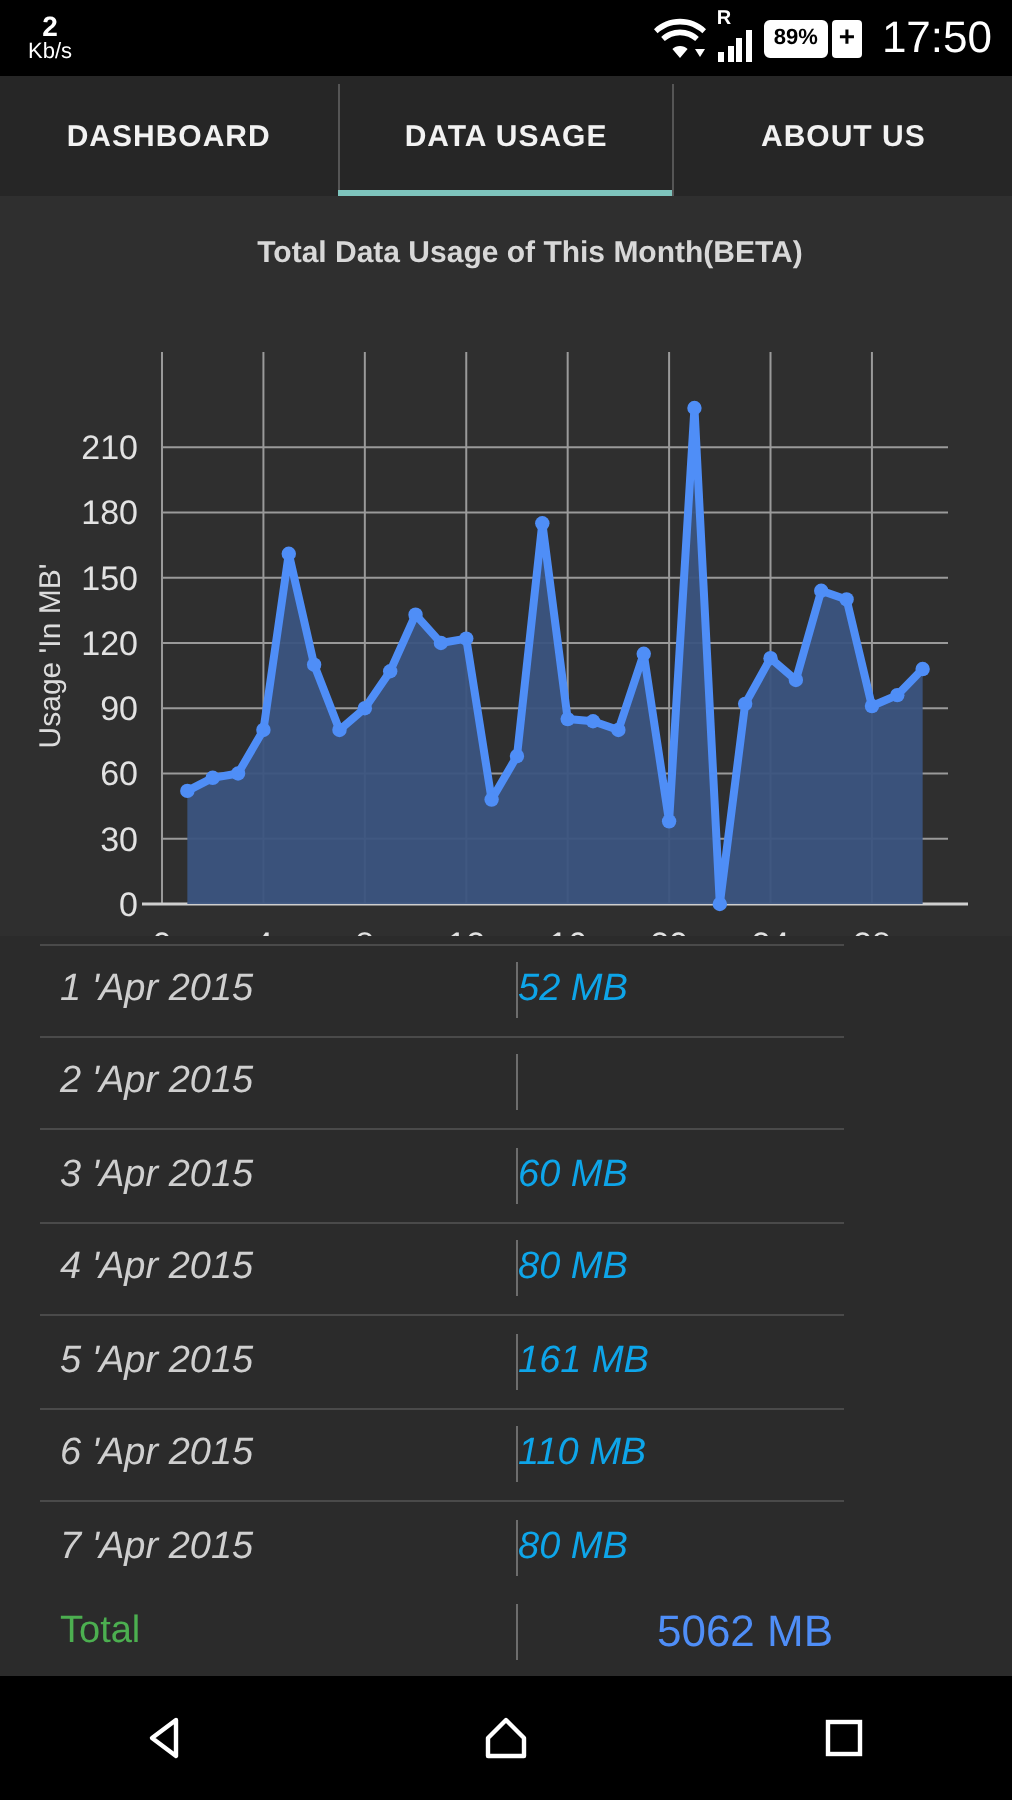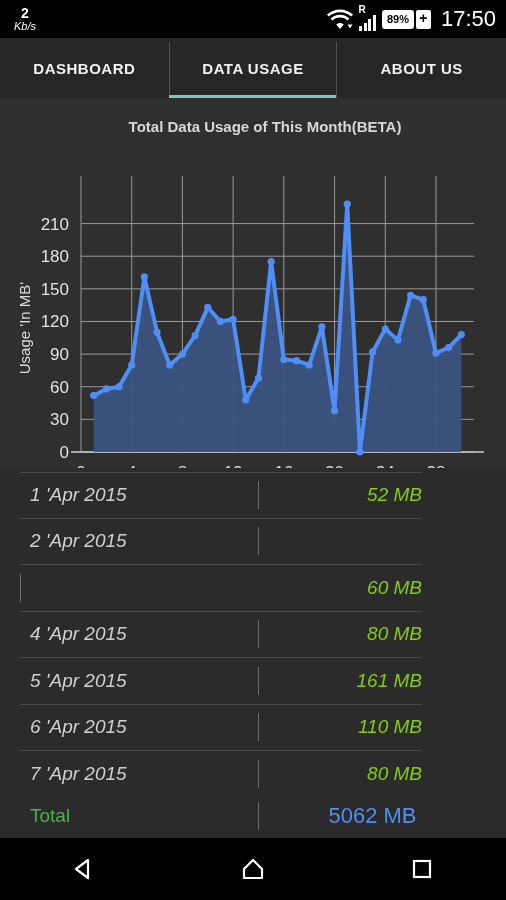--- a/index.html
+++ b/index.html
@@ -13,21 +13,21 @@
 
   
   .statusbar{
     position:absolute; top:0; left:0; width:506px; height:38px;
     background:#000; color:#fff;
     display:flex; align-items:center; justify-content:space-between;
     padding:0 10px 0 14px;
   }
   .speed{ display:flex; flex-direction:column; align-items:center; line-height:1; }
   .speed .num{ font-size:14px; font-weight:bold; }
-  .speed .unit{ font-size:11px; margin-top:1px;font-style:italic; }
+  .speed .unit{ font-size:11px; margin-top:1px; }
   .sb-right{ display:flex; align-items:center; gap:6px; }
   .icon-wifi{ width:26px; height:22px; display:block; }
   .sig-wrap{ position:relative; display:flex; align-items:flex-end; height:24px; }
   .roam{ position:absolute; top:-2px; left:-1px; font-size:10px; font-weight:bold; line-height:1; }
   .bars{ display:flex; align-items:flex-end; gap:1.5px; height:16px; margin-top:6px; }
   .bars i{ width:3px; background:#fff; display:block; }
   .bars i:nth-child(1){ height:5px; }
   .bars i:nth-child(2){ height:8px; }
   .bars i:nth-child(3){ height:12px; }
   .bars i:nth-child(4){ height:16px; }
@@ -79,21 +79,21 @@
     position:absolute; top:472px; left:0; width:442px; height:320px;
     background:#2b2b2b; overflow:hidden;font-style:italic;
   }
   .row{
     position:relative; height:46.5px; display:flex; align-items:center;
     border-bottom:1px solid #4a4a4a; margin:0 20px;
   }
   .row:first-child{ border-top:1px solid #4a4a4a; }
   .row .date{ flex:0 0 238px; color:#cfcfcf; font-size:19px; padding-left:10px; }
   .row .vdiv{ width:1px; height:28px; background:#6d6d6d; }
-  .row .val{ flex:1; text-align:right; color:#84cc16; font-size:19px; }
+  .row .val{ flex:1; text-align:left; color:#0ea5e9; font-size:19px; }
 
   
   .total{
     position:absolute; bottom:0; left:0; width:506px; height:44px;
     background:#2b2b2b; display:flex; align-items:center;
     padding:0 20px;
   }
   .total .tlabel{ flex:0 0 238px; color:#4caf50; font-size:19px; padding-left:10px; }
   .total .vdiv{ width:1px; height:28px; background:#6d6d6d; }
   .total .tval{ flex:1; text-align:center; color:#4f8ef7; font-size:22px; }
@@ -238,20 +238,21 @@
         <div class="row">
           <span class="date">1 'Apr 2015</span>
           <span class="vdiv"></span>
           <span class="val">52 MB</span>
         </div>
         <div class="row">
           <span class="date">2 'Apr 2015</span>
           <span class="vdiv"></span>
         </div>
         <div class="row">
+          <span class="date">3 'Apr 2015</span>
           <span class="vdiv"></span>
           <span class="val">60 MB</span>
         </div>
         <div class="row">
           <span class="date">4 'Apr 2015</span>
           <span class="vdiv"></span>
           <span class="val">80 MB</span>
         </div>
         <div class="row">
           <span class="date">5 'Apr 2015</span>

